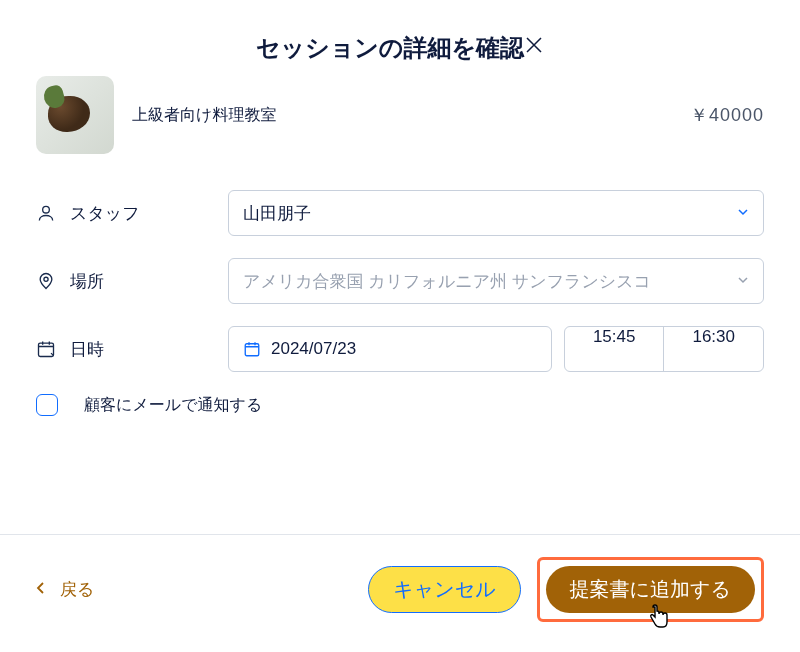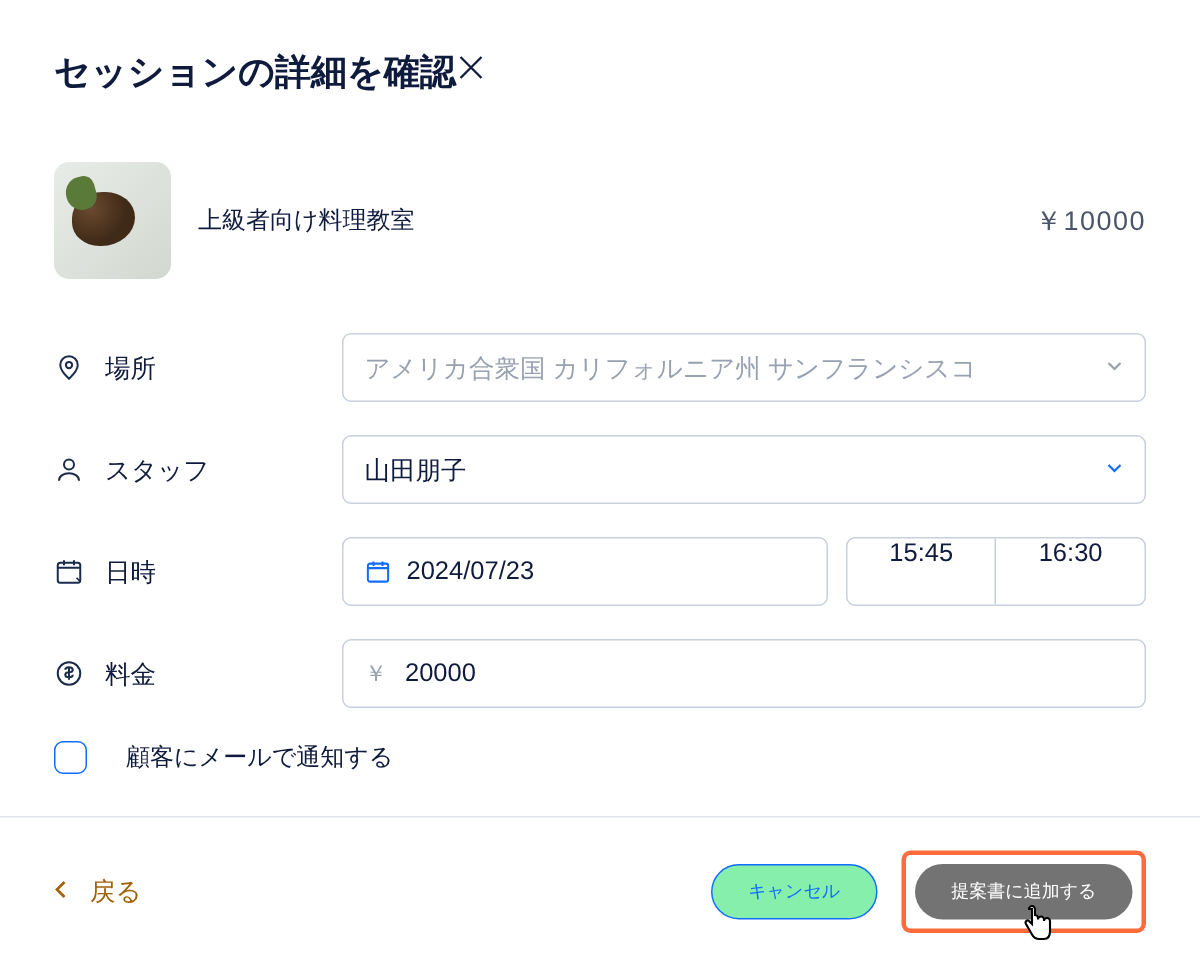--- a/index.html
+++ b/index.html
@@ -9,23 +9,23 @@
       color: #0f1b3d;
       width: 800px;
       height: 652px;
       position: relative;
     }
     .dialog {
       padding: 32px 36px 0 36px;
     }
     .header {
       display: flex;
-      justify-content: flex-start;
+      justify-content: center;
       align-items: flex-start;
-      margin-bottom: 44px;
+      margin-bottom: 12px;
     }
     .title {
       font-size: 24px;
       font-weight: 700;
       color: #0f1b3d;
     }
     .close-x {
       font-size: 28px;
       cursor: pointer;
       line-height: 1;
@@ -193,39 +193,39 @@
       cursor: pointer;
     }
     .footer-buttons {
       display: flex;
       align-items: center;
       gap: 16px;
     }
     .btn-outline {
       border: 1.5px solid #116dff;
       color: #116dff;
-      background: #86efac;
+      background: #fde047;
       border-radius: 999px;
       padding: 9px 24px;
-      font-size: 12px;
+      font-size: 20px;
       cursor: pointer;
     }
     .btn-primary-wrap {
       border: 3px solid #ff6b3d;
       border-radius: 6px;
       padding: 6px;
       position: relative;
     }
     .btn-primary {
-      background: #737373;
+      background: #a16207;
       color: #fff;
       border: none;
       border-radius: 999px;
       padding: 10px 24px;
-      font-size: 12px;
+      font-size: 20px;
       cursor: pointer;
     }
     .cursor-hand {
       position: absolute;
       bottom: -18px;
       left: 50%;
       transform: translateX(-4px);
       font-size: 24px;
       color: #000;
       pointer-events: none;
@@ -241,59 +241,59 @@
     <span class="close-x">
       <svg width="20" height="20" viewBox="0 0 20 20" stroke="currentColor" stroke-width="1.5" fill="none">
           <path d="M3 3 L17 17 M17 3 L3 17"></path>
         </svg>
     </span>
   </div>
 
   <div class="product-row">
     <div class="thumb"></div>
     <div class="product-name">上級者向け料理教室</div>
-    <div class="product-price">￥10000</div>
+    <div class="product-price">￥40000</div>
+  </div>
+
+  <div class="form-row">
+    <div class="label-col">
+      <span class="label-icon">
+        <svg width="20" height="20" viewBox="0 0 24 24" fill="none" stroke="currentColor" stroke-width="1.6">
+            <circle cx="12" cy="8" r="4"></circle>
+            <path d="M4 21c0-4 4-6 8-6s8 2 8 6"></path>
+          </svg>
+      </span>
+      <span class="label-text">スタッフ</span>
+    </div>
+    <div class="input-col">
+      <div class="select-box">
+        <span>山田朋子</span>
+        <span class="chevron">
+          <svg width="12" height="12" viewBox="0 0 12 12" fill="none" stroke="currentColor" stroke-width="1.5">
+              <path d="M2 4 L6 8 L10 4"></path>
+            </svg>
+        </span>
+      </div>
+    </div>
   </div>
 
   <div class="form-row">
     <div class="label-col">
       <span class="label-icon">
         <svg width="20" height="20" viewBox="0 0 24 24" fill="none" stroke="currentColor" stroke-width="1.6">
             <path d="M12 21s-7-6.5-7-11a7 7 0 0 1 14 0c0 4.5-7 11-7 11z"></path>
             <circle cx="12" cy="10" r="2.5"></circle>
           </svg>
       </span>
       <span class="label-text">場所</span>
     </div>
     <div class="input-col">
       <div class="select-box disabled">
         <span>アメリカ合衆国 カリフォルニア州 サンフランシスコ</span>
         <span class="chevron gray">
-          <svg width="12" height="12" viewBox="0 0 12 12" fill="none" stroke="currentColor" stroke-width="1.5">
-              <path d="M2 4 L6 8 L10 4"></path>
-            </svg>
-        </span>
-      </div>
-    </div>
-  </div>
-
-  <div class="form-row">
-    <div class="label-col">
-      <span class="label-icon">
-        <svg width="20" height="20" viewBox="0 0 24 24" fill="none" stroke="currentColor" stroke-width="1.6">
-            <circle cx="12" cy="8" r="4"></circle>
-            <path d="M4 21c0-4 4-6 8-6s8 2 8 6"></path>
-          </svg>
-      </span>
-      <span class="label-text">スタッフ</span>
-    </div>
-    <div class="input-col">
-      <div class="select-box">
-        <span>山田朋子</span>
-        <span class="chevron">
           <svg width="12" height="12" viewBox="0 0 12 12" fill="none" stroke="currentColor" stroke-width="1.5">
               <path d="M2 4 L6 8 L10 4"></path>
             </svg>
         </span>
       </div>
     </div>
   </div>
 
   <div class="form-row">
     <div class="label-col">
@@ -321,37 +321,20 @@
           <span>15:45</span>
         </div>
         <div class="time-divider"></div>
         <div class="time-box">
           <span>16:30</span>
         </div>
       </div>
     </div>
   </div>
 
-  <div class="form-row">
-    <div class="label-col">
-      <span class="label-icon">
-        <svg width="20" height="20" viewBox="0 0 24 24" fill="none" stroke="currentColor" stroke-width="1.6">
-            <circle cx="12" cy="12" r="9"></circle>
-            <path d="M12 7v10M9 9c0-1 1-2 3-2s3 1 3 2-1 2-3 2-3 1-3 2 1 2 3 2 3-1 3-2"></path>
-          </svg>
-      </span>
-      <span class="label-text">料金</span>
-    </div>
-    <div class="input-col">
-      <div class="field-box" style="flex:1">
-        <span class="price-prefix">￥</span>
-        <span>20000</span>
-      </div>
-    </div>
-  </div>
 
   <div class="checkbox-row">
     <div class="checkbox"></div>
     <span class="checkbox-label">顧客にメールで通知する</span>
   </div>
 
 </div>
 
 <div class="footer">
   <div class="back-link">

